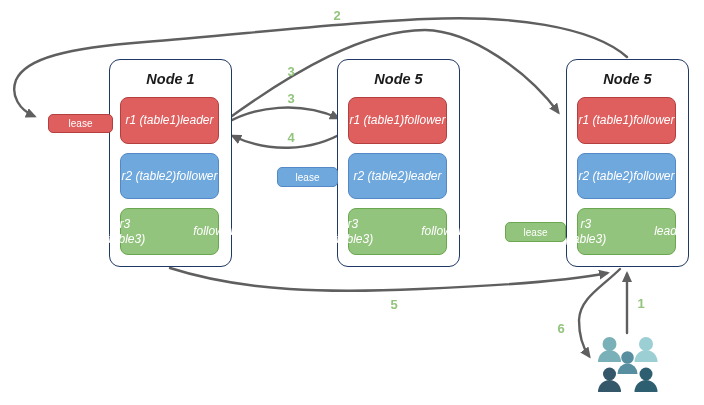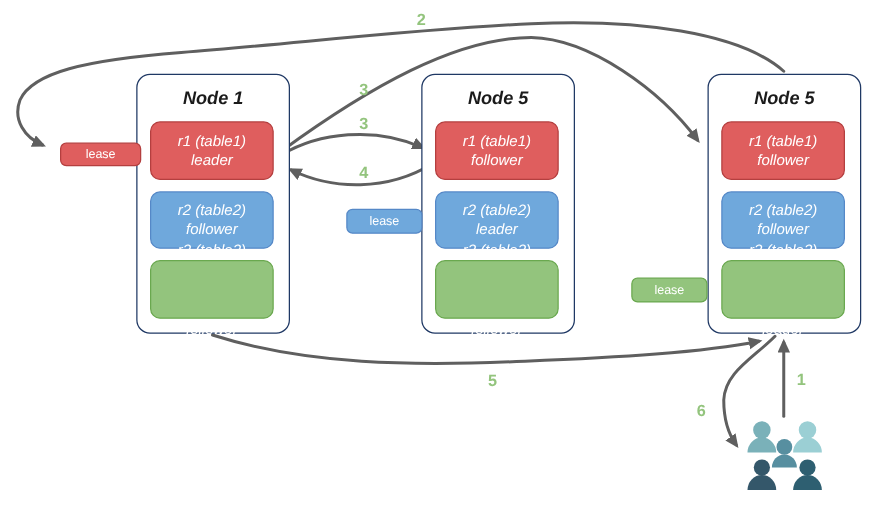--- a/index.html
+++ b/index.html
@@ -13,21 +13,21 @@
   .node{
     position:absolute;width:121px;height:206px;background:#ffffff;
     border:1.5px solid var(--node-border);border-radius:11px;font-style:italic;
   }
   .node-title{
     position:absolute;left:0;top:11px;width:100%;text-align:center;
     font-size:14.5px;font-weight:bold;color:#1b1b1b;
   }
   .replica{
     position:absolute;left:10px;width:97px;border-radius:8px;
-    display:flex;flex-direction:column;align-items:center;justify-content:center;
+    display:flex;flex-direction:row;align-items:center;justify-content:center;
     color:#ffffff;font-size:12px;line-height:15px;text-align:center;
   }
   .replica.red{background:var(--red);border:1.5px solid var(--red-border);}
   .replica.blue{background:var(--blue);border:1.5px solid var(--blue-border);}
   .replica.green{background:var(--green);border:1.5px solid var(--green-border);gap:48px;}
   .row1{top:37px;height:45px;}
   .row2{top:93px;height:44px;}
   .row3{top:148px;height:45px;}
   .lease{
     position:absolute;border-radius:5px;color:#ffffff;font-size:10px;

